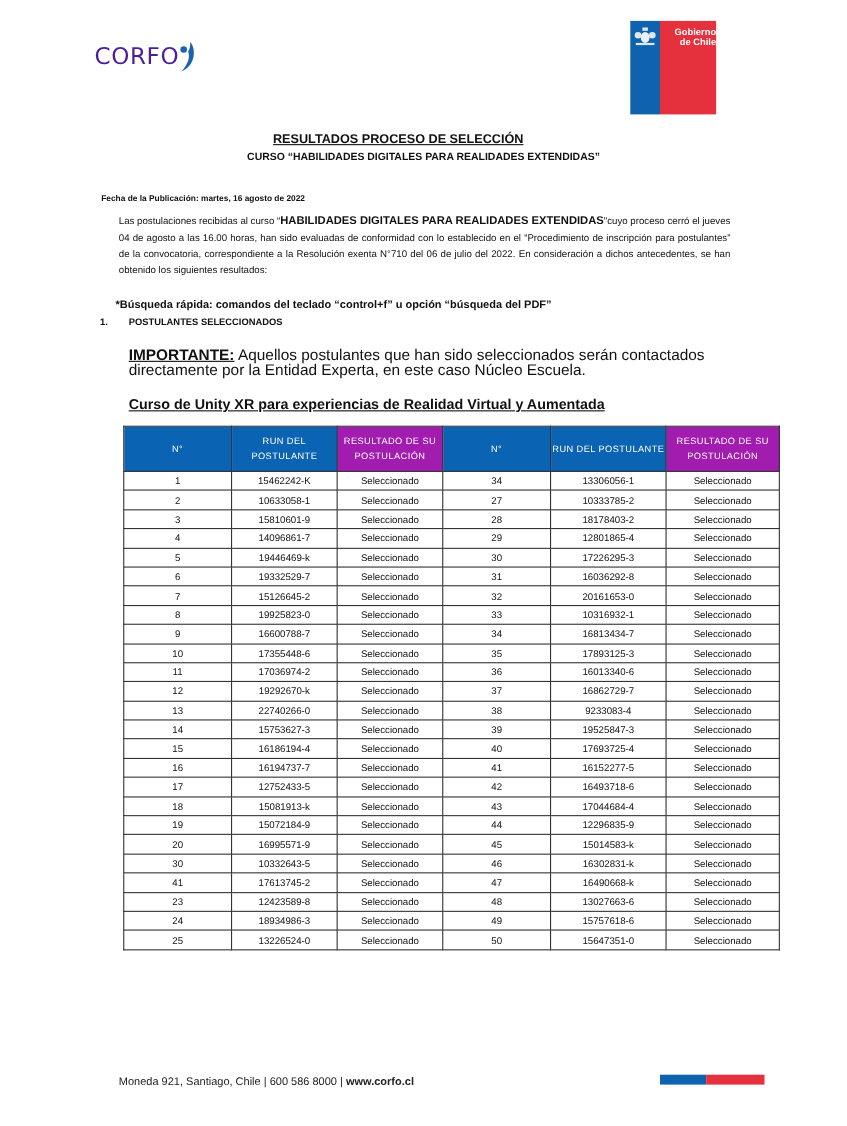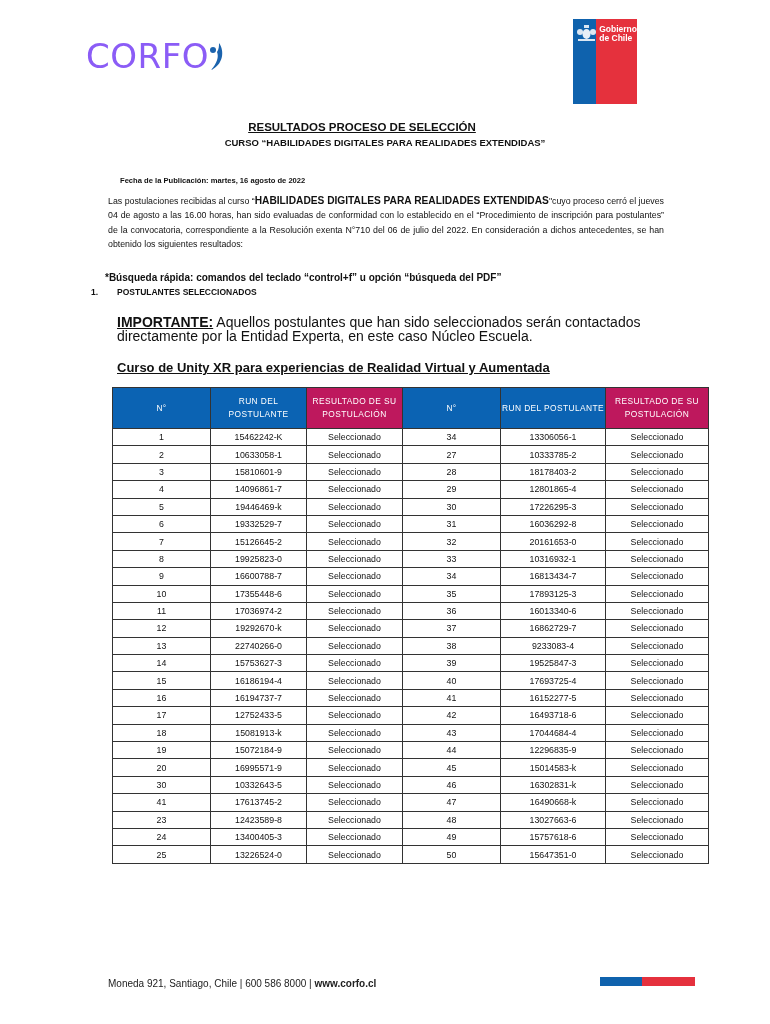--- a/index.html
+++ b/index.html
@@ -1,49 +1,49 @@
 <!DOCTYPE html>
 <html><head>
 <meta charset="utf-8">
 <style>
   html, body { margin: 0; padding: 0; background: #ffffff; }
   body { width: 770px; height: 1024px; position: relative; overflow: hidden;
          font-family: "Liberation Sans", sans-serif; color: #111; }
 
   .logo-corfo { position: absolute; left: 86px; top: 36px; display: flex; align-items: center; }
-  .logo-corfo .word { font-family: "DejaVu Sans", sans-serif; font-size: 34px; color: #8b5cf6; letter-spacing: 0.5px; font-weight: 400; }
+  .logo-corfo .word { font-family: "DejaVu Sans", sans-serif; font-size: 21px; color: #4c1d95; letter-spacing: 0.5px; font-weight: 400; }
   .logo-corfo svg { margin-left: -2px; }
 
-  .logo-gob { position: absolute; left: 573px; top: 19px; width: 64px; height: 85px; display: flex; }
+  .logo-gob { position: absolute; left: 573px; top: 19px; width: 78px; height: 85px; display: flex; text-align: right; }
   .logo-gob .blue { width: 27px; background: #0f62ad; position: relative; }
   .logo-gob .red { flex: 1; background: #e5313d; color: #fff; font-size: 8.5px; font-weight: 700; line-height: 9px; padding: 6px 0 0 3px; box-sizing: border-box; }
   .logo-gob .crest { position: absolute; left: 3px; top: 5px; }
 
   .title { position: absolute; left: 0; width: 724px; text-align: center; font-weight: 700; font-size: 11.5px; top: 121px; }
   .title span { text-decoration: underline; }
   .subtitle { position: absolute; left: 0; width: 770px; text-align: center; font-weight: 700; font-size: 9.5px; top: 137px; }
 
-  .pubdate { position: absolute; left: 120px; top: 176px; font-size: 7.6px; font-weight: 700; }
+  .pubdate { position: absolute; left: 92px; top: 176px; font-size: 7.6px; font-weight: 700; }
 
   .para { position: absolute; left: 108px; top: 194px; width: 556px; font-size: 8.8px; line-height: 14.3px; text-align: justify; }
   .para b { font-size: 10.2px; }
 
   .quick { position: absolute; left: 105px; top: 272px; font-size: 10px; font-weight: 700; }
   .sec-num { position: absolute; left: 91px; top: 287px; font-size: 8.5px; font-weight: 700; }
   .sec-title { position: absolute; left: 117px; top: 287px; font-size: 8.5px; font-weight: 700; }
 
   .important { position: absolute; left: 117px; top: 315px; width: 560px; font-size: 14px; line-height: 14px; }
   .important .lbl { font-weight: 700; text-decoration: underline; }
 
   .course { position: absolute; left: 117px; top: 360px; font-size: 13px; font-weight: 700; text-decoration: underline; }
 
   table.results { position: absolute; left: 112px; top: 387px; width: 596px; border-collapse: collapse; font-size: 8.8px; table-layout: fixed; }
   table.results th { color: #fff; font-weight: 400; font-size: 8.4px; line-height: 13px; height: 38px; border: 1.5px solid #333; letter-spacing: 0.4px; }
   table.results th.blue { background: #0b63b3; }
-  table.results th.red { background: #be185d; }
+  table.results th.red { background: #a21caf; }
   table.results td { text-align: center; height: 16.4px; border: 1.5px solid #333; padding: 0; color: #111; }
 
   .footer { position: absolute; left: 108px; top: 978px; font-size: 10px; color: #222; }
   .footer b { font-weight: 700; }
   .footer-flag { position: absolute; left: 600px; top: 977px; width: 95px; height: 9px; display: flex; }
   .footer-flag .b { width: 42px; background: #0f62ad; }
   .footer-flag .r { flex: 1; background: #e5313d; }
 </style>
 </head>
 <body>
@@ -286,21 +286,21 @@
       <tr>
         <td>23</td>
         <td>12423589-8</td>
         <td>Seleccionado</td>
         <td>48</td>
         <td>13027663-6</td>
         <td>Seleccionado</td>
       </tr>
       <tr>
         <td>24</td>
-        <td>13400405-3</td>
+        <td>18934986-3</td>
         <td>Seleccionado</td>
         <td>49</td>
         <td>15757618-6</td>
         <td>Seleccionado</td>
       </tr>
       <tr>
         <td>25</td>
         <td>13226524-0</td>
         <td>Seleccionado</td>
         <td>50</td>

